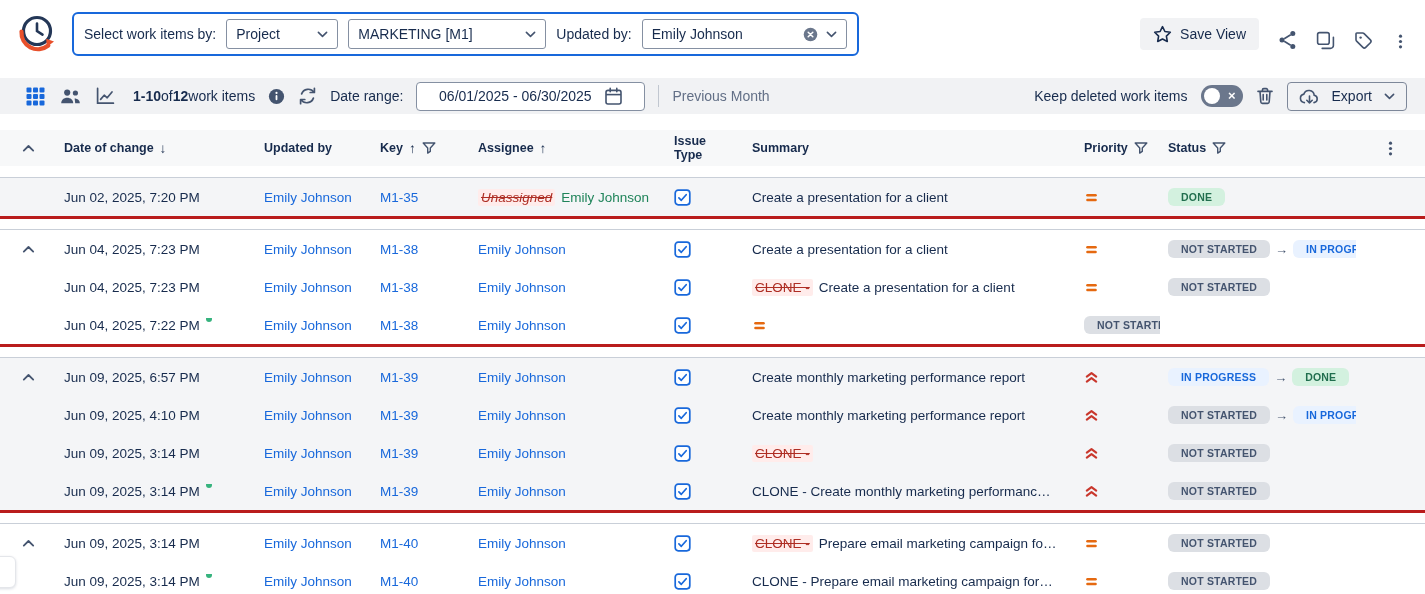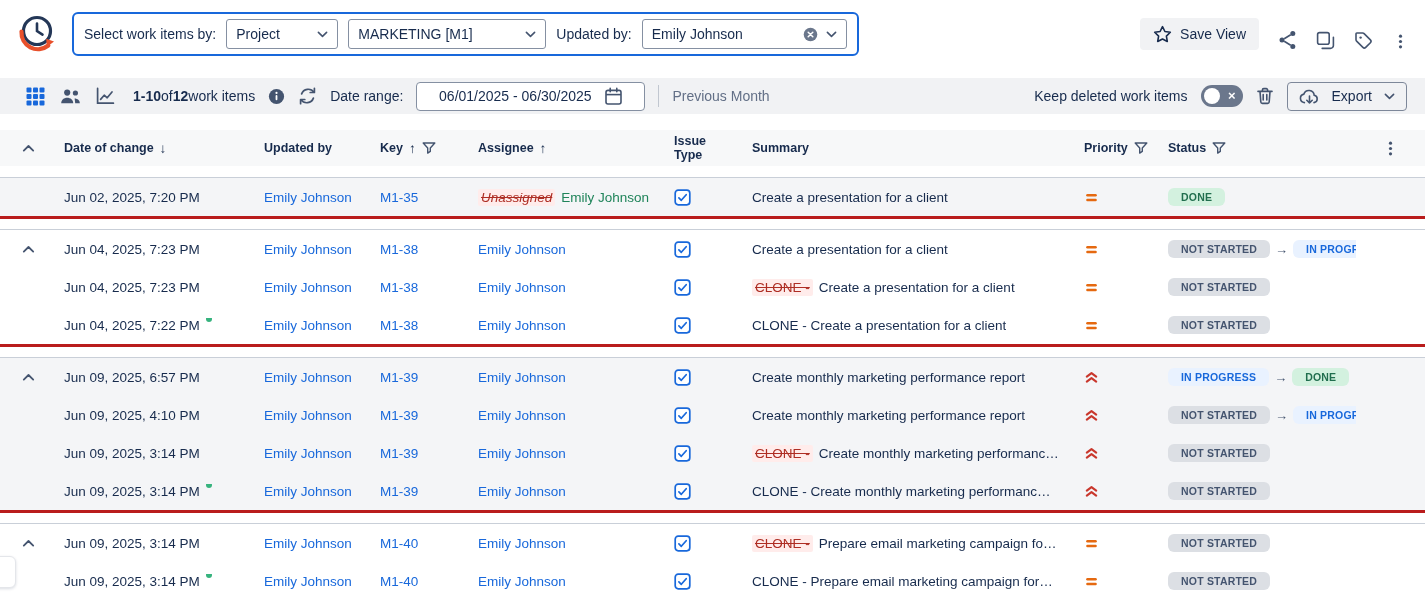--- a/index.html
+++ b/index.html
@@ -482,23 +482,20 @@
             </div>
             <div class="cell">
               <span class="icon">
                 <svg width="17" height="17" viewBox="0 0 17 17">
                   <rect x="1.2" y="1.2" width="14.6" height="14.6" rx="3" fill="#fff" stroke="#1868DB" stroke-width="1.7"></rect>
                   <path d="M4.9 8.9l2.4 2.4 4.9-5.6" stroke="#1868DB" stroke-width="1.7" fill="none" stroke-linecap="round" stroke-linejoin="round"></path>
                 </svg>
               </span>
             </div>
             <div class="cell">
-              <span class="sumtext">CLONE - Create a presentation for a client</span>
-            </div>
-            <div class="cell">
               <span class="icon">
                 <svg width="15" height="15" viewBox="0 0 15 15">
                   <rect x="2.2" y="4" width="10.6" height="2.5" rx="1.25" fill="#E56910"></rect>
                   <rect x="2.2" y="8.7" width="10.6" height="2.5" rx="1.25" fill="#E56910"></rect>
                 </svg>
               </span>
             </div>
             <div class="cell c-status">
               <span class="badge not-started">NOT STARTED</span>
             </div>
@@ -611,21 +608,20 @@
             <div class="cell">
               <span class="icon">
                 <svg width="17" height="17" viewBox="0 0 17 17">
                   <rect x="1.2" y="1.2" width="14.6" height="14.6" rx="3" fill="#fff" stroke="#1868DB" stroke-width="1.7"></rect>
                   <path d="M4.9 8.9l2.4 2.4 4.9-5.6" stroke="#1868DB" stroke-width="1.7" fill="none" stroke-linecap="round" stroke-linejoin="round"></path>
                 </svg>
               </span>
             </div>
             <div class="cell">
               <span class="removed">CLONE -</span>
-              <span class="sumtext">Create monthly marketing performanc…</span>
             </div>
             <div class="cell">
               <span class="icon">
                 <svg width="15" height="15" viewBox="0 0 15 15" fill="none">
                   <path d="M2.8 6.7 7.5 3.2l4.7 3.5" stroke="#C9372C" stroke-width="2.1" stroke-linecap="round" stroke-linejoin="round"></path>
                   <path d="M2.8 11.6 7.5 8.1l4.7 3.5" stroke="#C9372C" stroke-width="2.1" stroke-linecap="round" stroke-linejoin="round"></path>
                 </svg>
               </span>
             </div>
             <div class="cell c-status">

